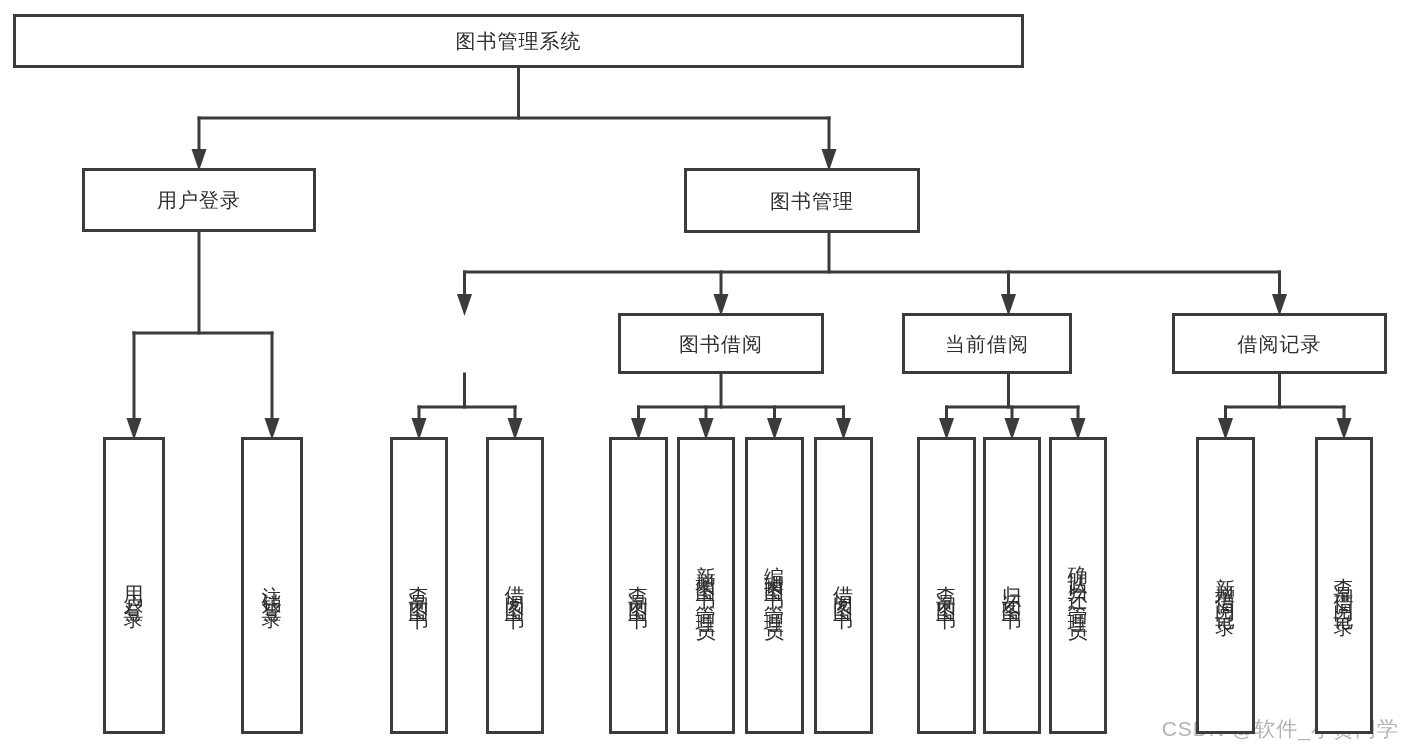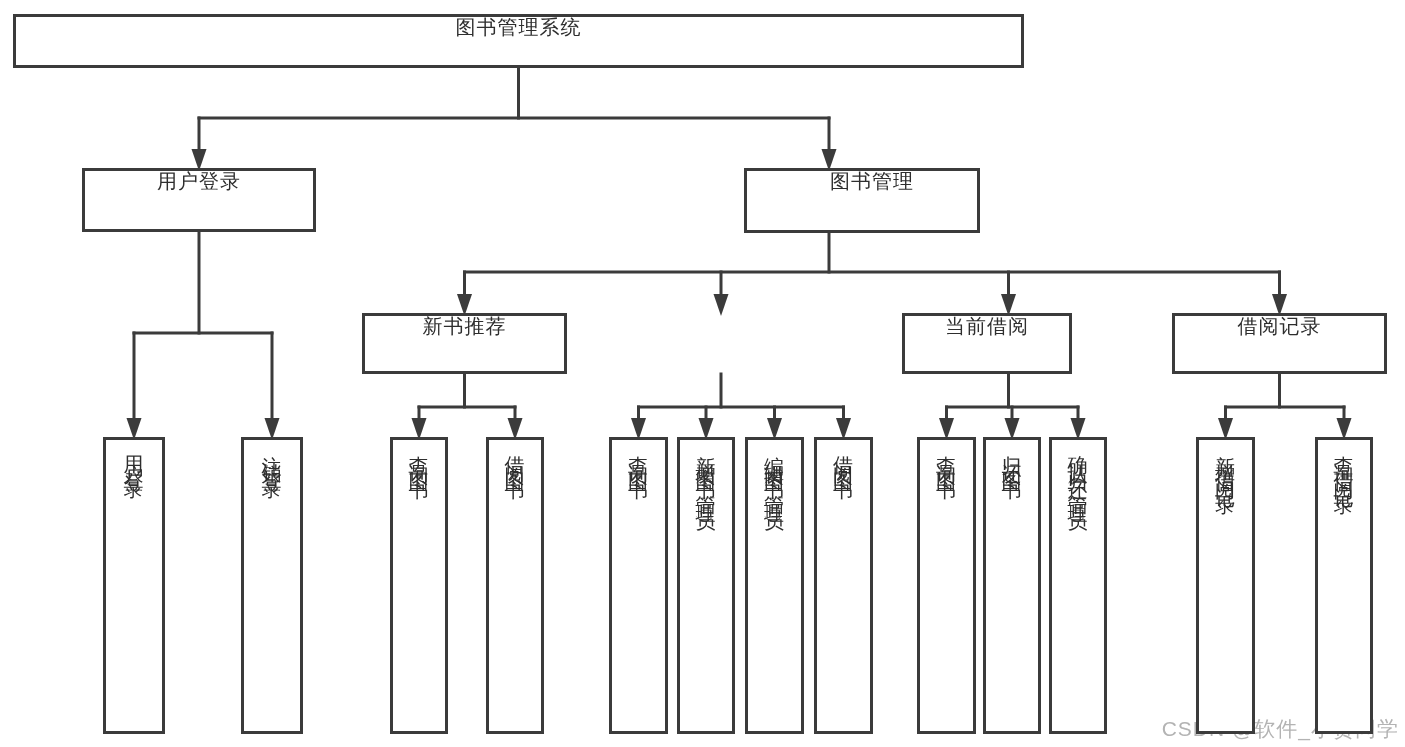--- a/index.html
+++ b/index.html
@@ -24,21 +24,21 @@
     inset: 0;
     width: 100%;
     height: 100%;
     pointer-events: none;
   }
   .node {
     position: absolute;
     border: 3px solid var(--stroke);
     background: #ffffff;
     display: flex;
-    align-items: flex-start;
+    align-items: center;
     justify-content: center;
     color: var(--text);
     font-size: 20px;
     letter-spacing: 1px;
     text-align: center;
     line-height: 1;
   }
   .node.vertical .label {
     writing-mode: vertical-rl;
     text-orientation: mixed;
@@ -114,25 +114,25 @@
       <line x1="1344" y1="407" x2="1344" y2="419" stroke="#3b3b3b" stroke-width="3" stroke-linecap="square"></line>
       <polygon points="1336.5,418 1351.5,418 1344,440" fill="#3b3b3b"></polygon>
     </svg>
   <div class="watermark">CSDN @软件_小贺同学</div>
 <div class="node" style="left: 13px; top: 14px; width: 1011px; height: 54px; background: rgb(255, 255, 255);">
       <span class="label">图书管理系统</span>
     </div>
     <div class="node" style="left: 82px; top: 168px; width: 234px; height: 64px; background: rgb(255, 255, 255);">
       <span class="label">用户登录</span>
     </div>
-    <div class="node" style="left: 744px; top: 168px; width: 236px; height: 65px; background: rgb(255, 255, 255); padding-left: 20px;">
+    <div class="node" style="left: 684px; top: 168px; width: 236px; height: 65px; background: rgb(255, 255, 255); padding-left: 20px;">
       <span class="label">图书管理</span>
     </div>
-    <div class="node" style="left: 362px; top: 313px; width: 205px; height: 61px; background: rgb(255, 255, 255);">
-      <span class="label">新书推荐</span>
+    <div class="node" style="left: 618px; top: 313px; width: 206px; height: 61px; background: rgb(255, 255, 255);">
+      <span class="label">图书借阅</span>
     </div>
     <div class="node" style="left: 902px; top: 313px; width: 170px; height: 61px; background: rgb(255, 255, 255);">
       <span class="label">当前借阅</span>
     </div>
     <div class="node" style="left: 1172px; top: 313px; width: 215px; height: 61px; background: rgb(255, 255, 255);">
       <span class="label">借阅记录</span>
     </div>
     <div class="node vertical" style="left: 103px; top: 437px; width: 62px; height: 297px; background: rgb(255, 255, 255);">
       <span class="label">用户登录</span>
     </div>

